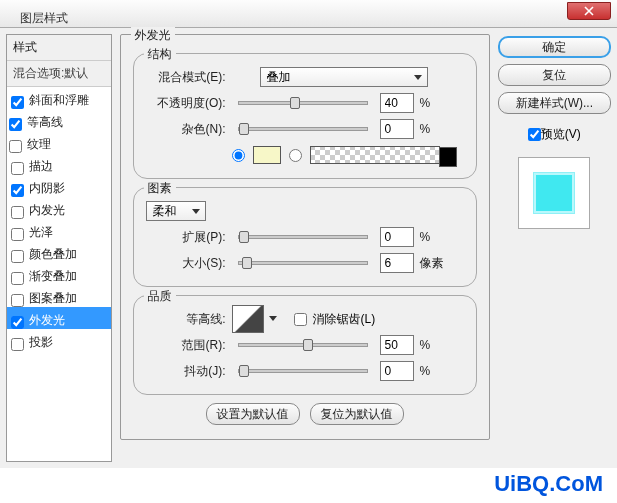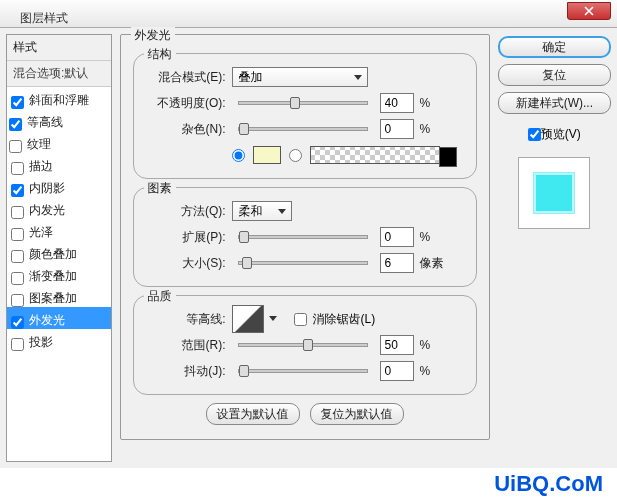--- a/index.html
+++ b/index.html
@@ -24,21 +24,21 @@
 .fieldset { border: 1px solid #999; border-radius: 2px; padding: 10px 12px 14px 12px; position: relative; background: #f0f0f0; }
 .fieldset .legend { position: absolute; top: -8px; left: 10px; background: #f0f0f0; padding: 0 4px; color: #222; }
 
 .sub-fieldset { border: 1px solid #aaa; border-radius: 14px; padding: 10px 12px; margin-top: 8px; position: relative; background: #f0f0f0; }
 .sub-fieldset .sub-legend { position: absolute; top: -8px; left: 10px; background: #f0f0f0; padding: 0 4px; color: #222; }
 
 .row { display: flex; align-items: center; height: 26px; gap: 6px; }
 .row-label { width: 80px; text-align: right; color: #222; }
 .select { height: 20px; border: 1px solid #777; background: linear-gradient(#fff,#eee); padding: 0 18px 0 6px; position: relative; display: inline-flex; align-items: center; min-width: 60px; cursor: pointer; }
 .select::after { content: ""; position: absolute; right: 5px; top: 7px; border-left: 4px solid transparent; border-right: 4px solid transparent; border-top: 5px solid #333; }
-.select.wide { width: 136px; }
+.select.wide { width: 168px; margin-left: 28px; }
 
 .slider { flex: 1; height: 4px; background: #ccc; border: 1px solid #999; position: relative; margin: 0 6px; max-width: 130px; }
 .slider-thumb { position: absolute; top: -5px; width: 10px; height: 12px; background: #ddd; border: 1px solid #666; border-radius: 2px; }
 
 .numbox { width: 34px; height: 20px; border: 1px solid #777; background: #fff; padding: 0 4px; text-align: left; }
 .unit { color: #222; width: 30px; }
 
 .color-radio-row { display: flex; align-items: center; gap: 8px; padding-left: 86px; }
 .swatch { width: 28px; height: 18px; border: 1px solid #555; }
 .grad-swatch { width: 130px; height: 18px; border: 1px solid #555; background: repeating-conic-gradient(#ccc 0% 25%, #fff 0% 50%) 50% / 10px 10px; position: relative; }
@@ -165,21 +165,20 @@
           <span class="swatch" style="background:#f7f7c8"></span>
           <input type="radio" name="cg" style="">
           <span class="grad-swatch"></span>
           <span class="grad-drop"></span>
         </div>
       </div>
 
       <div class="sub-fieldset">
         <span class="sub-legend">图素</span>
         <div class="row">
-          <span class="row-label">方法(Q):</span>
           <div class="select">
               <span>柔和</span>
             </div>
         </div>
         <div class="row">
           <span class="row-label">扩展(P):</span>
           <div class="slider">
               <div class="slider-thumb" style="left:0%"></div>
             </div>
           <input class="numbox" value="0" style="">

